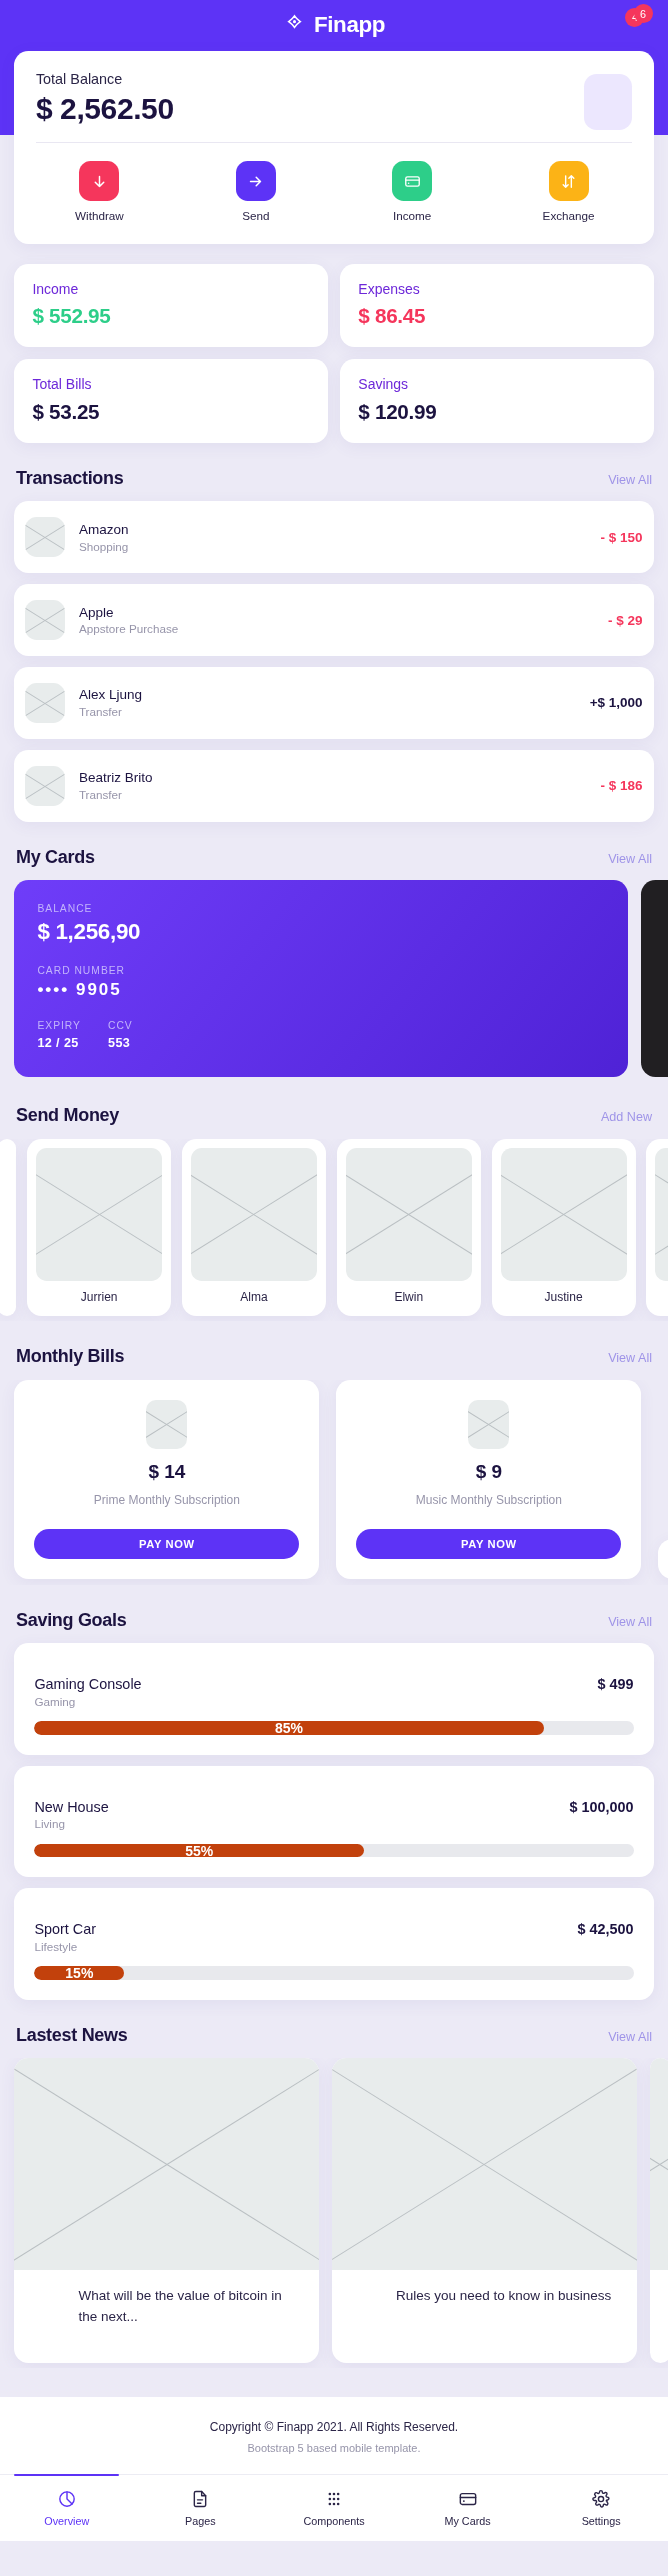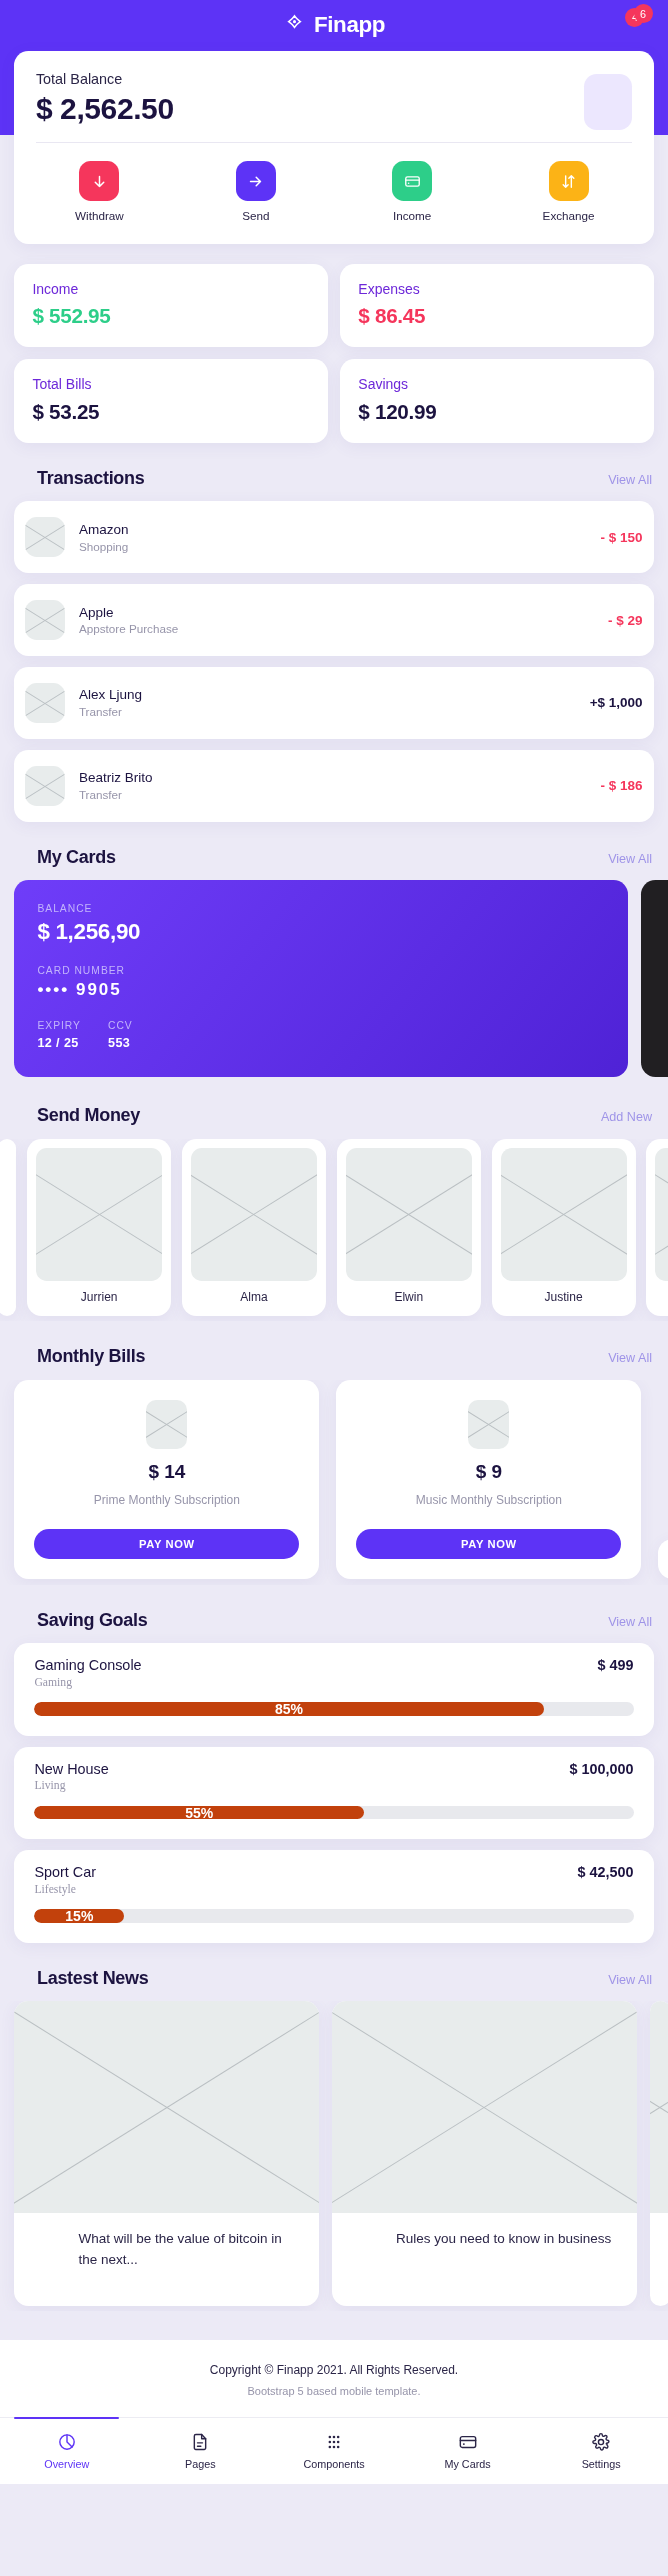--- a/index.html
+++ b/index.html
@@ -144,21 +144,21 @@
   .stat-value { font-size: 20.7px; font-weight: bold; letter-spacing: -0.3px; }
 
   
   .sec-head {
     display: flex;
     align-items: baseline;
     justify-content: space-between;
     padding: 0 16px;
     margin: 25px 0 12.6px 0;
   }
-  .sec-title { font-size: 18px; font-weight: bold; color: #1c1340; letter-spacing: -0.3px; margin-left: 21px; }
+  .sec-title { font-size: 18px; font-weight: bold; color: #1c1340; letter-spacing: -0.3px; }
   .sec-link { font-size: 12.6px; color: #9f94e8; }
 
   
   .tx-list { margin: 0 14.4px; display: flex; flex-direction: column; gap: 10.8px; }
   .tx {
     display: flex;
     align-items: center;
     padding: 16px 11px;
     min-height: 70px;
   }
@@ -239,24 +239,24 @@
     width: 100%;
     font-size: 11.2px;
     font-weight: bold;
     letter-spacing: 0.6px;
     font-family: "Liberation Sans", sans-serif;
     cursor: pointer;
   }
 
   
   .goals { margin: 0 14.4px; display: flex; flex-direction: column; gap: 10.8px; }
-  .goal { padding: 14px 20px 20px 20px; }
+  .goal { padding: 33px 20px 20px 20px; }
   .goal-top { display: flex; justify-content: space-between; align-items: flex-start; }
   .goal-name { font-size: 14.4px; color: #1c1340; }
-  .goal-cat { font-size: 11.7px; color: #9795aa; margin-top: 2.7px; font-family: Liberation Serif, serif; }
+  .goal-cat { font-size: 11.7px; color: #9795aa; margin-top: 2.7px; }
   .goal-amt { font-size: 14.4px; font-weight: bold; color: #1c1340; white-space: nowrap; }
   .bar-track {
     margin-top: 13.5px;
     height: 13.5px;
     background: #e8e9ed;
     border-radius: 7.2px;
     overflow: hidden;
   }
   .bar-fill {
     height: 100%;

